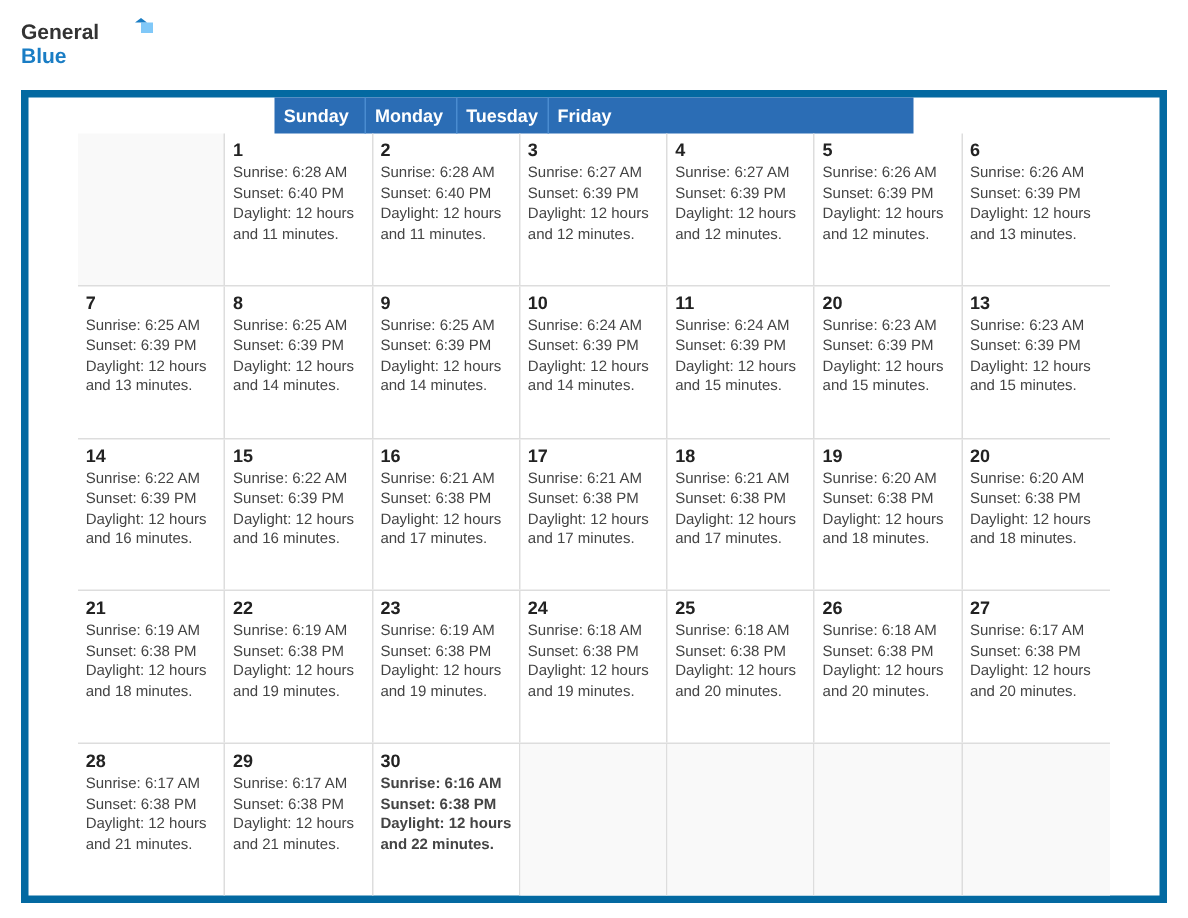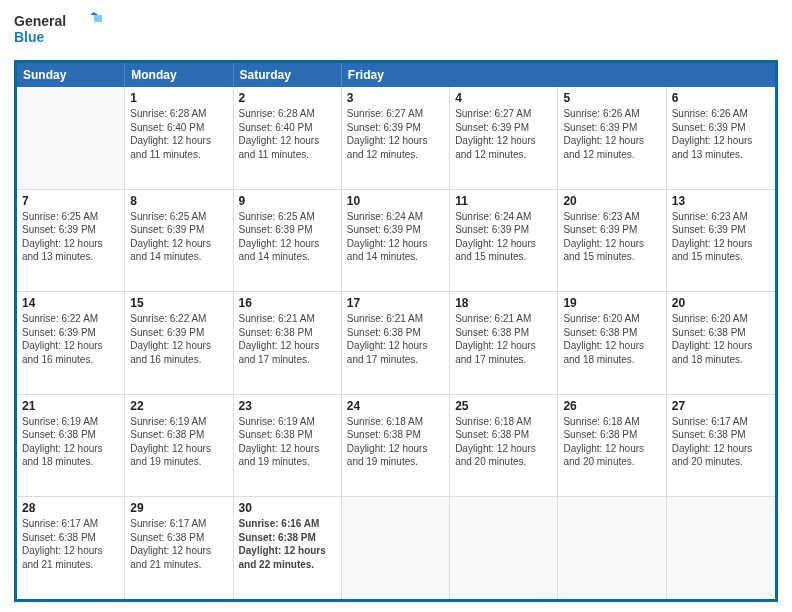--- a/index.html
+++ b/index.html
@@ -39,21 +39,22 @@
     }
     .title-block h2 {
       font-size: 16px;
       color: #555;
       font-weight: normal;
     }
     .calendar {
       flex: 1;
       display: flex;
       flex-direction: column;
-      border: 3px solid #0369a1;
+      border: 5px solid #0369a1;
+      align-items: center;
     }
     .cal-header {
       display: grid;
       grid-template-columns: repeat(7, 1fr);
       background: #2b6db5;
     }
     .cal-header-cell {
       color: #fff;
       font-size: 12px;
       font-weight: bold;
@@ -121,21 +122,21 @@
     <div class="title-block">
       <h1></h1>
       <h2></h2>
     </div>
   </div>
 
   <div class="calendar">
     <div class="cal-header">
     <div class="cal-header-cell">Sunday</div>
         <div class="cal-header-cell">Monday</div>
-        <div class="cal-header-cell">Saturday</div>
+        <div class="cal-header-cell">Tuesday</div>
         <div class="cal-header-cell">Friday</div>
       </div>
     <div class="cal-body">
     <div class="cal-row">
           <div class="cal-cell empty"></div>
           <div class="cal-cell">
             <div class="day-num">1</div>
             <div class="day-info" style="white-space: pre-line;">Sunrise: 6:28 AM
 Sunset: 6:40 PM
 Daylight: 12 hours

